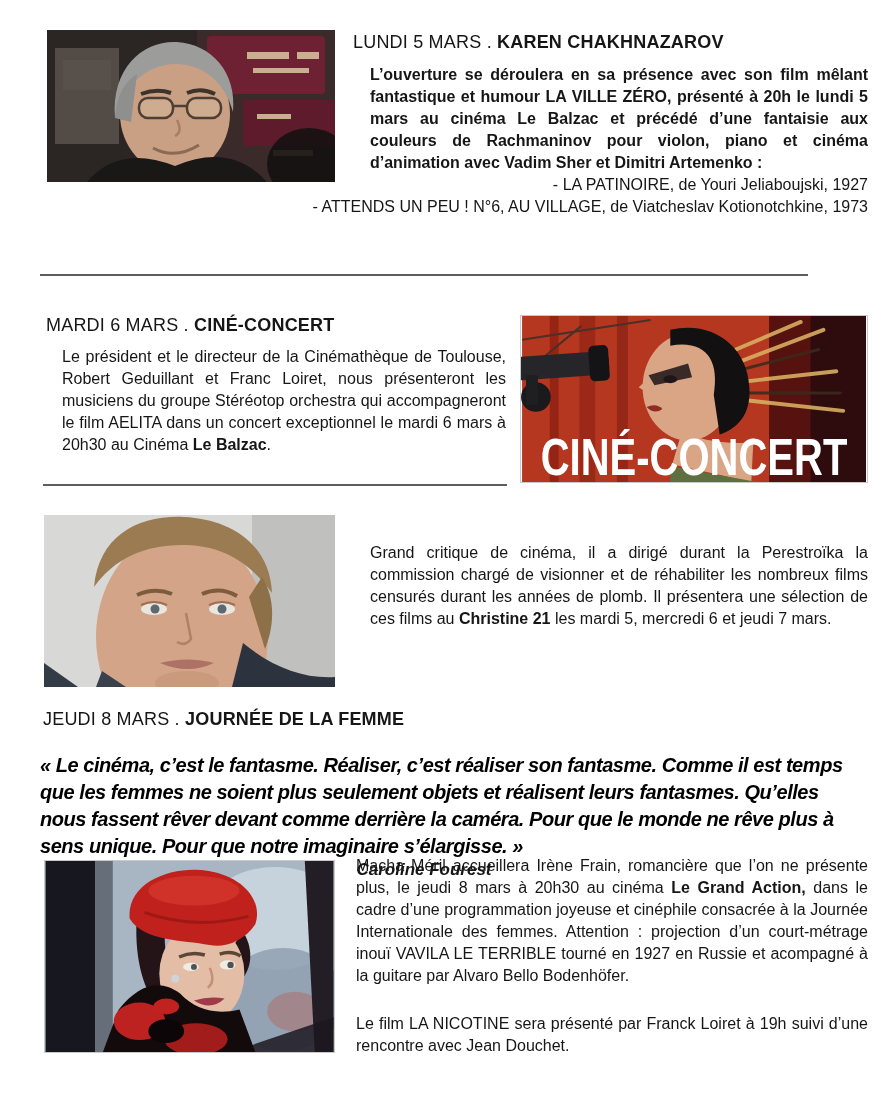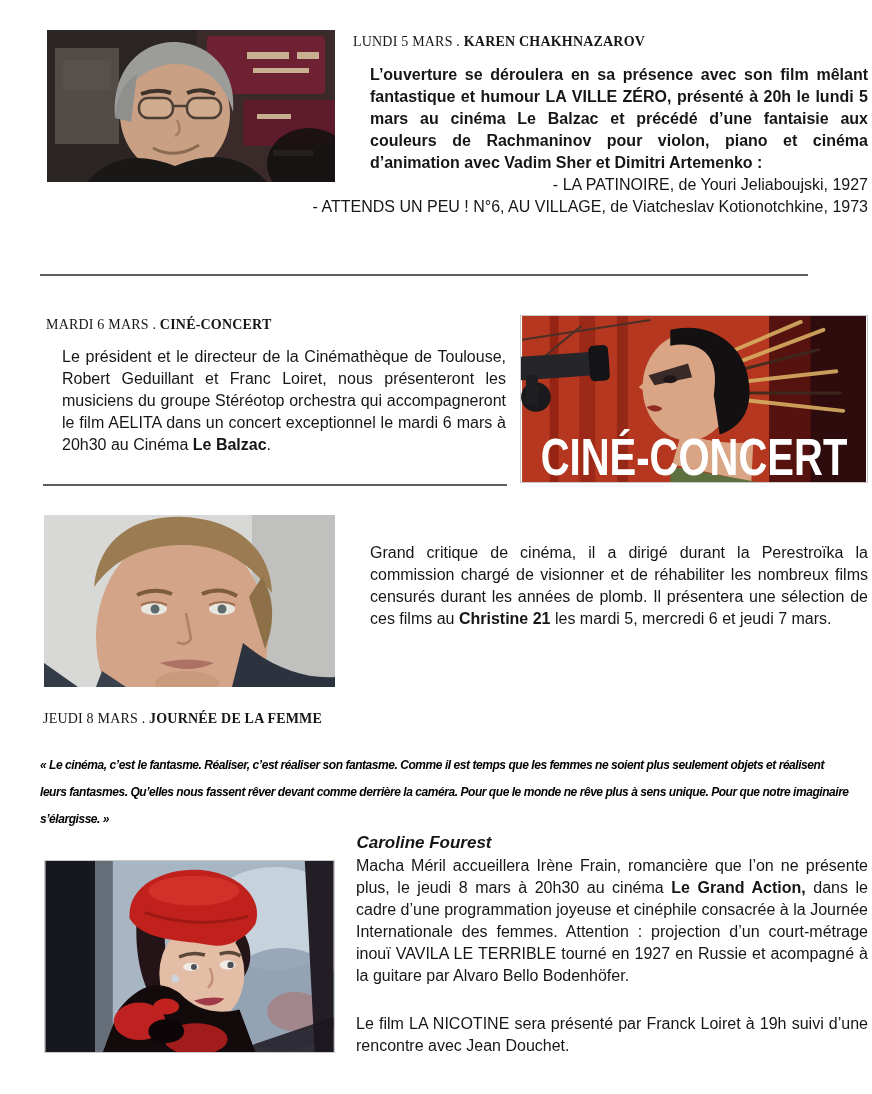--- a/index.html
+++ b/index.html
@@ -1,31 +1,31 @@
 <!DOCTYPE html>
 <html lang="fr"><head>
 <meta charset="utf-8">
 <style>
   html,body{margin:0;padding:0;background:#ffffff;}
   body{font-family:"Liberation Sans","DejaVu Sans",sans-serif;color:#161616;}
   .page{position:relative;width:872px;height:1094px;background:#fff;overflow:hidden;}
   .abs{position:absolute;}
-  .h{font-size:14px;line-height:24px;letter-spacing:.2px;white-space:nowrap;font-family:Liberation Serif, serif;}
+  .h{font-size:18px;line-height:24px;letter-spacing:.2px;white-space:nowrap;}
   .h b{font-weight:700;}
   .body-txt{font-size:16px;line-height:22px;}
   .just{text-align:justify;}
   p{margin:0;}
   .mt{margin-top:9px;font-weight:bold;}
   .rule{height:2px;background:#5d5d5d;}
   .photo{position:absolute;overflow:hidden;}
   .photo svg{display:block;}
   .bordered{border:1px solid #c9c9c9;}
   .float-spacer{float:left;width:330px;height:140px;}
   .list-line{font-size:16px;line-height:22px;text-align:right;}
-  .quote{font-size:12px;line-height:27px;font-weight:700;font-style:italic;letter-spacing:-.45px;color:#000;margin-top:21px;}
+  .quote{font-size:20px;line-height:27px;font-weight:700;font-style:italic;letter-spacing:-.45px;color:#000;margin-top:21px;}
   .quote-author{font-size:17px;font-weight:700;font-style:italic;text-align:center;padding-right:44px;}
   .poster-title{position:absolute;left:0;right:0;bottom:1px;color:#ffffff;font-weight:700;
     font-size:40px;line-height:.95;text-align:center;letter-spacing:0;
     transform:scaleY(1.3);transform-origin:50% 100%;white-space:nowrap;}
 </style>
 </head>
 <body>
 
 <div class="page">
 

